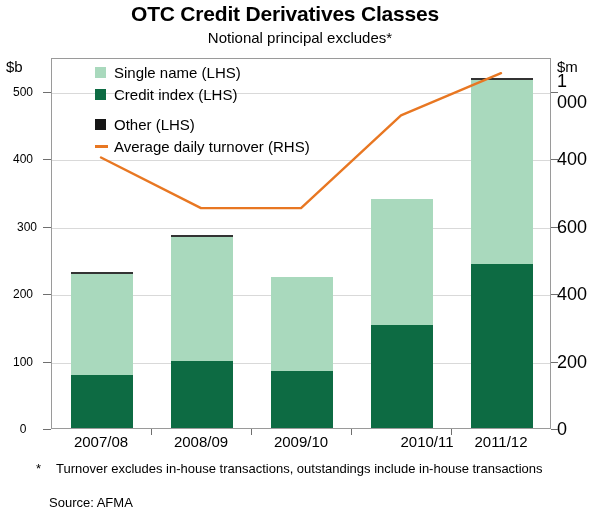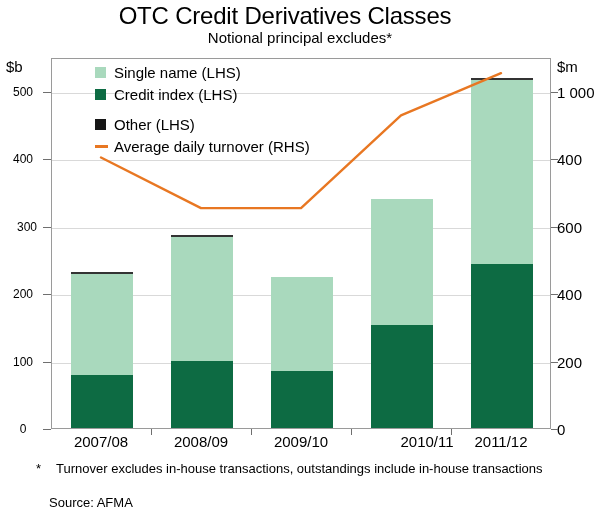--- a/index.html
+++ b/index.html
@@ -13,22 +13,22 @@
     color: #000000;
     position: relative;
     overflow: hidden;
   }
 
   
   #chart-title {
     position: absolute;
     left: 0; top: 2px; width: 570px;
     text-align: center;
-    font-size: 24px;
-    font-weight: normal;
+    font-size: 21px;
+    font-weight: bold;
     letter-spacing: -0.2px;
   }
   #chart-subtitle {
     position: absolute;
     left: 0; top: 29px; width: 600px;
     text-align: center;
     font-size: 15px;
     font-weight: normal;
   }
 
@@ -60,21 +60,21 @@
     position: absolute;
     width: 46px;
     text-align: center;
     font-size: 12px;
     transform: translateY(-50%);
   }
   .ytick-right {
     position: absolute;
     left: 557px;
     text-align: left;
-    font-size: 15px;
+    font-size: 18px;
     transform: translateY(-50%);
   }
   .tick-mark-left {
     position: absolute;
     left: 43px; width: 8px; height: 1px;
     background: #6f6f6f;
   }
   .tick-mark-right {
     position: absolute;
     left: 551px; width: 7px; height: 1px;

